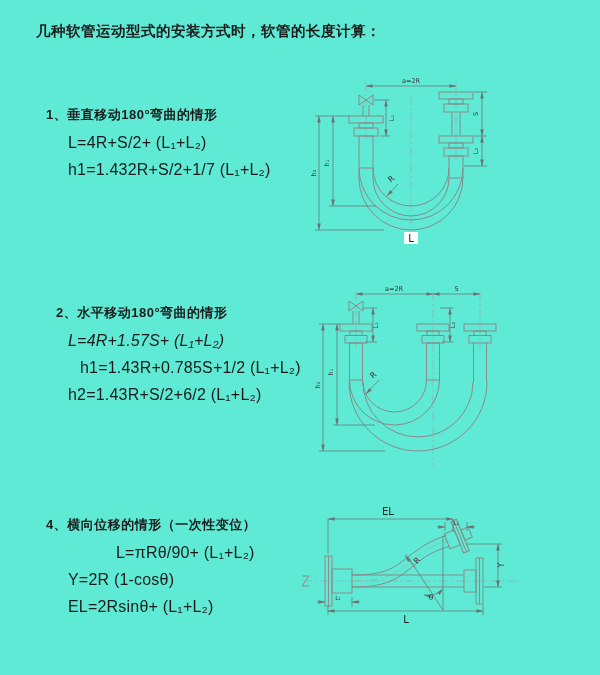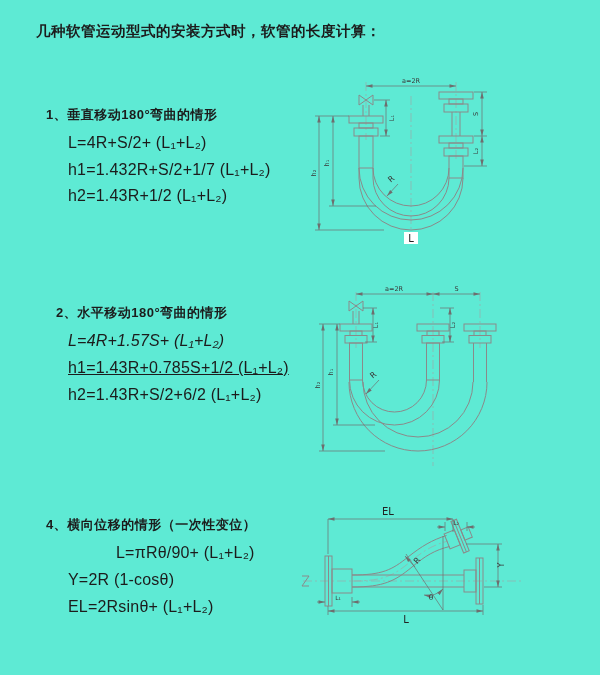--- a/index.html
+++ b/index.html
@@ -18,25 +18,24 @@
 </head>
 <body>
 
 <div class="page">
 
   <div class="title">几种软管运动型式的安装方式时，软管的长度计算：</div>
 
   <div class="heading" style="left:46px;top:106px;">1、垂直移动180°弯曲的情形</div>
   <div class="formula" style="left:68px;top:134px;">L=4R+S/2+ (L₁+L₂)</div>
   <div class="formula" style="left:68px;top:161px;">h1=1.432R+S/2+1/7 (L₁+L₂)</div>
-  <div class="formula" style="left:68px;top:187px;">h2=1.43R+1/2 (L₁+L₂)</div>
 
   <div class="heading" style="left:56px;top:304px;">2、水平移动180°弯曲的情形</div>
   <div class="formula" style="left:68px;top:332px;font-style:italic;">L=4R+1.57S+ (L₁+L₂)</div>
-  <div class="formula" style="left:68px;top:359px;text-decoration:underline;">h1=1.43R+0.785S+1/2 (L₁+L₂)</div>
+  <div class="formula" style="left:80px;top:359px;">h1=1.43R+0.785S+1/2 (L₁+L₂)</div>
   <div class="formula" style="left:68px;top:386px;">h2=1.43R+S/2+6/2 (L₁+L₂)</div>
 
   <div class="heading" style="left:46px;top:516px;">4、横向位移的情形（一次性变位）</div>
   <div class="formula" style="left:68px;top:544px;margin-left:48px;">L=πRθ/90+ (L₁+L₂)</div>
   <div class="formula" style="left:68px;top:571px;">Y=2R (1-cosθ)</div>
   <div class="formula" style="left:68px;top:598px;">EL=2Rsinθ+ (L₁+L₂)</div>
 
   <svg style="left:306px;top:70px;" width="250" height="185" viewBox="0 0 250 185">
     <defs>
       <marker id="ar1" markerWidth="10" markerHeight="7" refX="9.3" refY="3.5" orient="auto-start-reverse">

